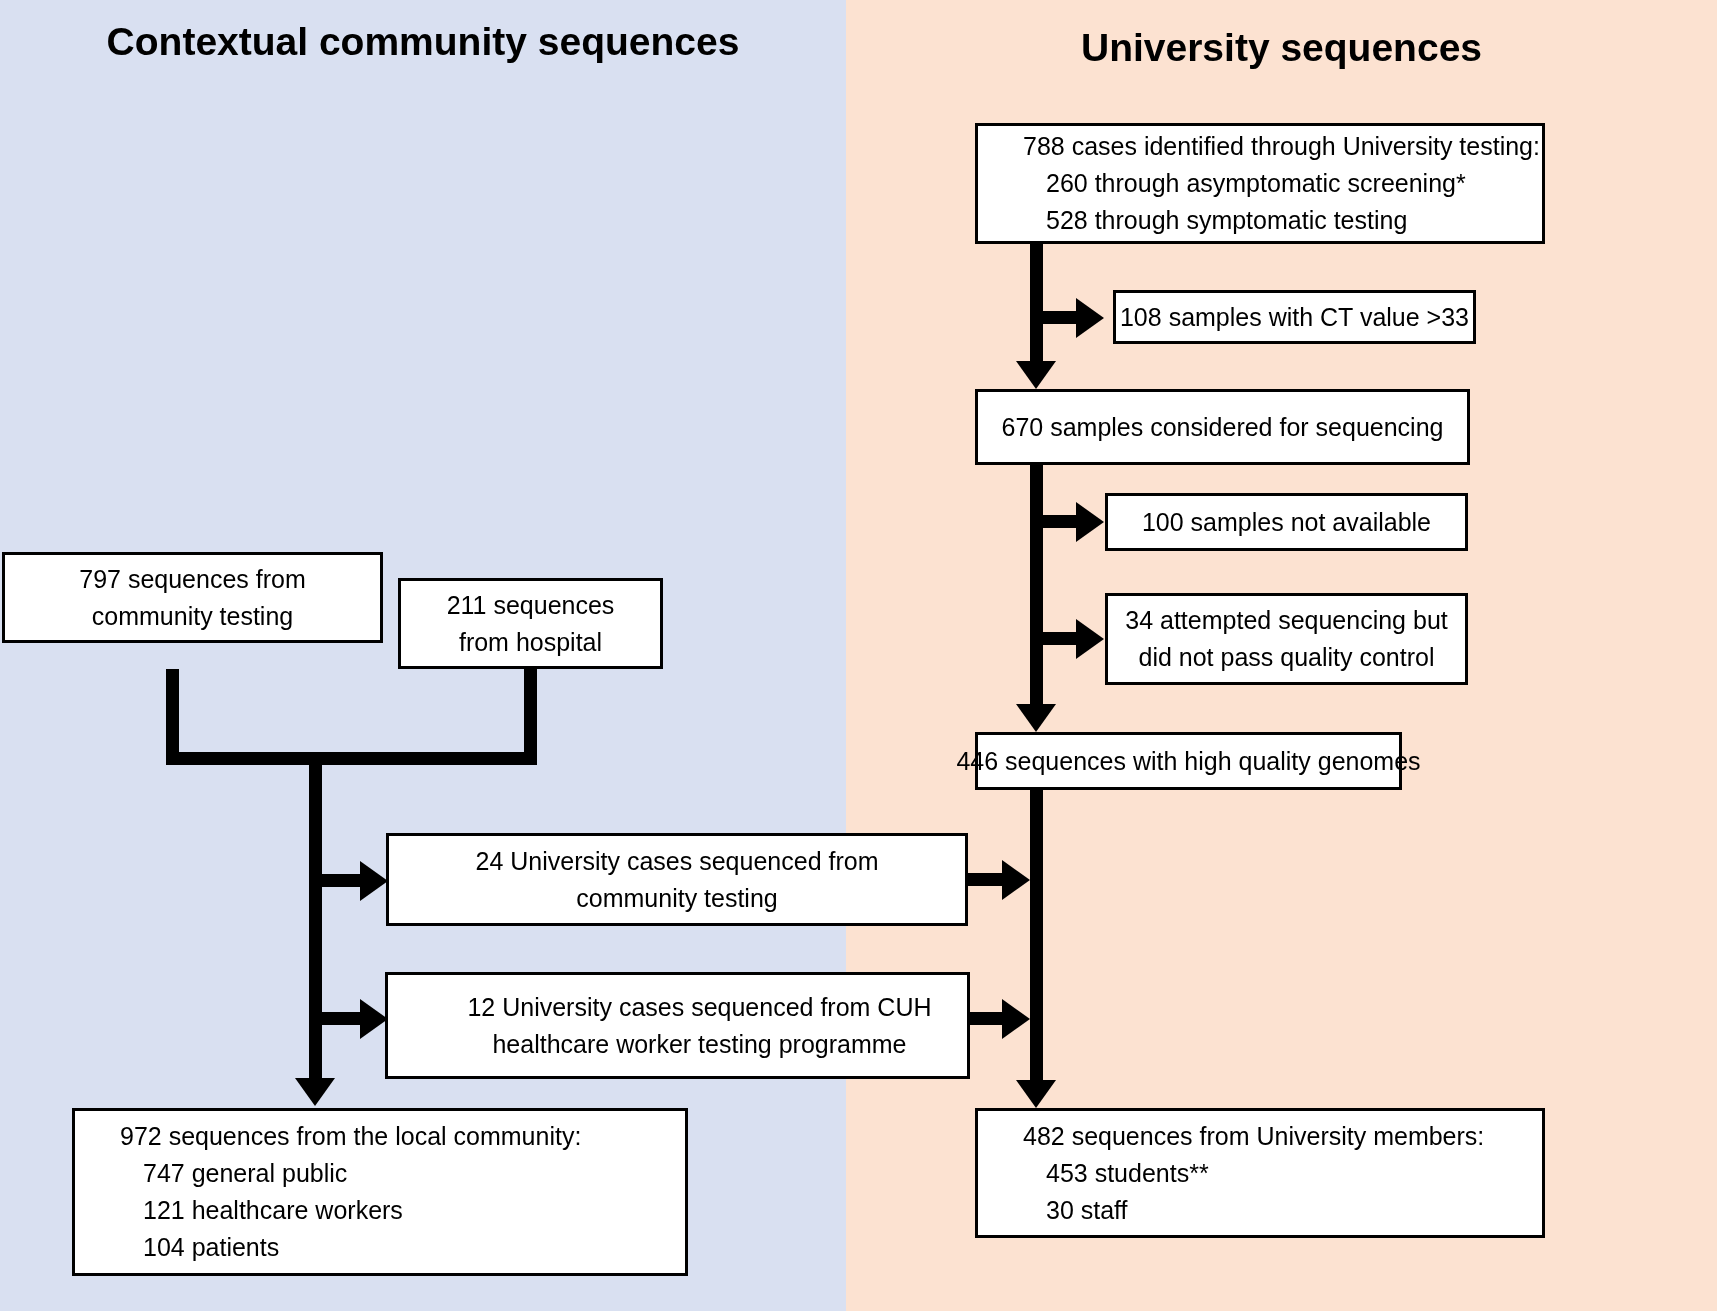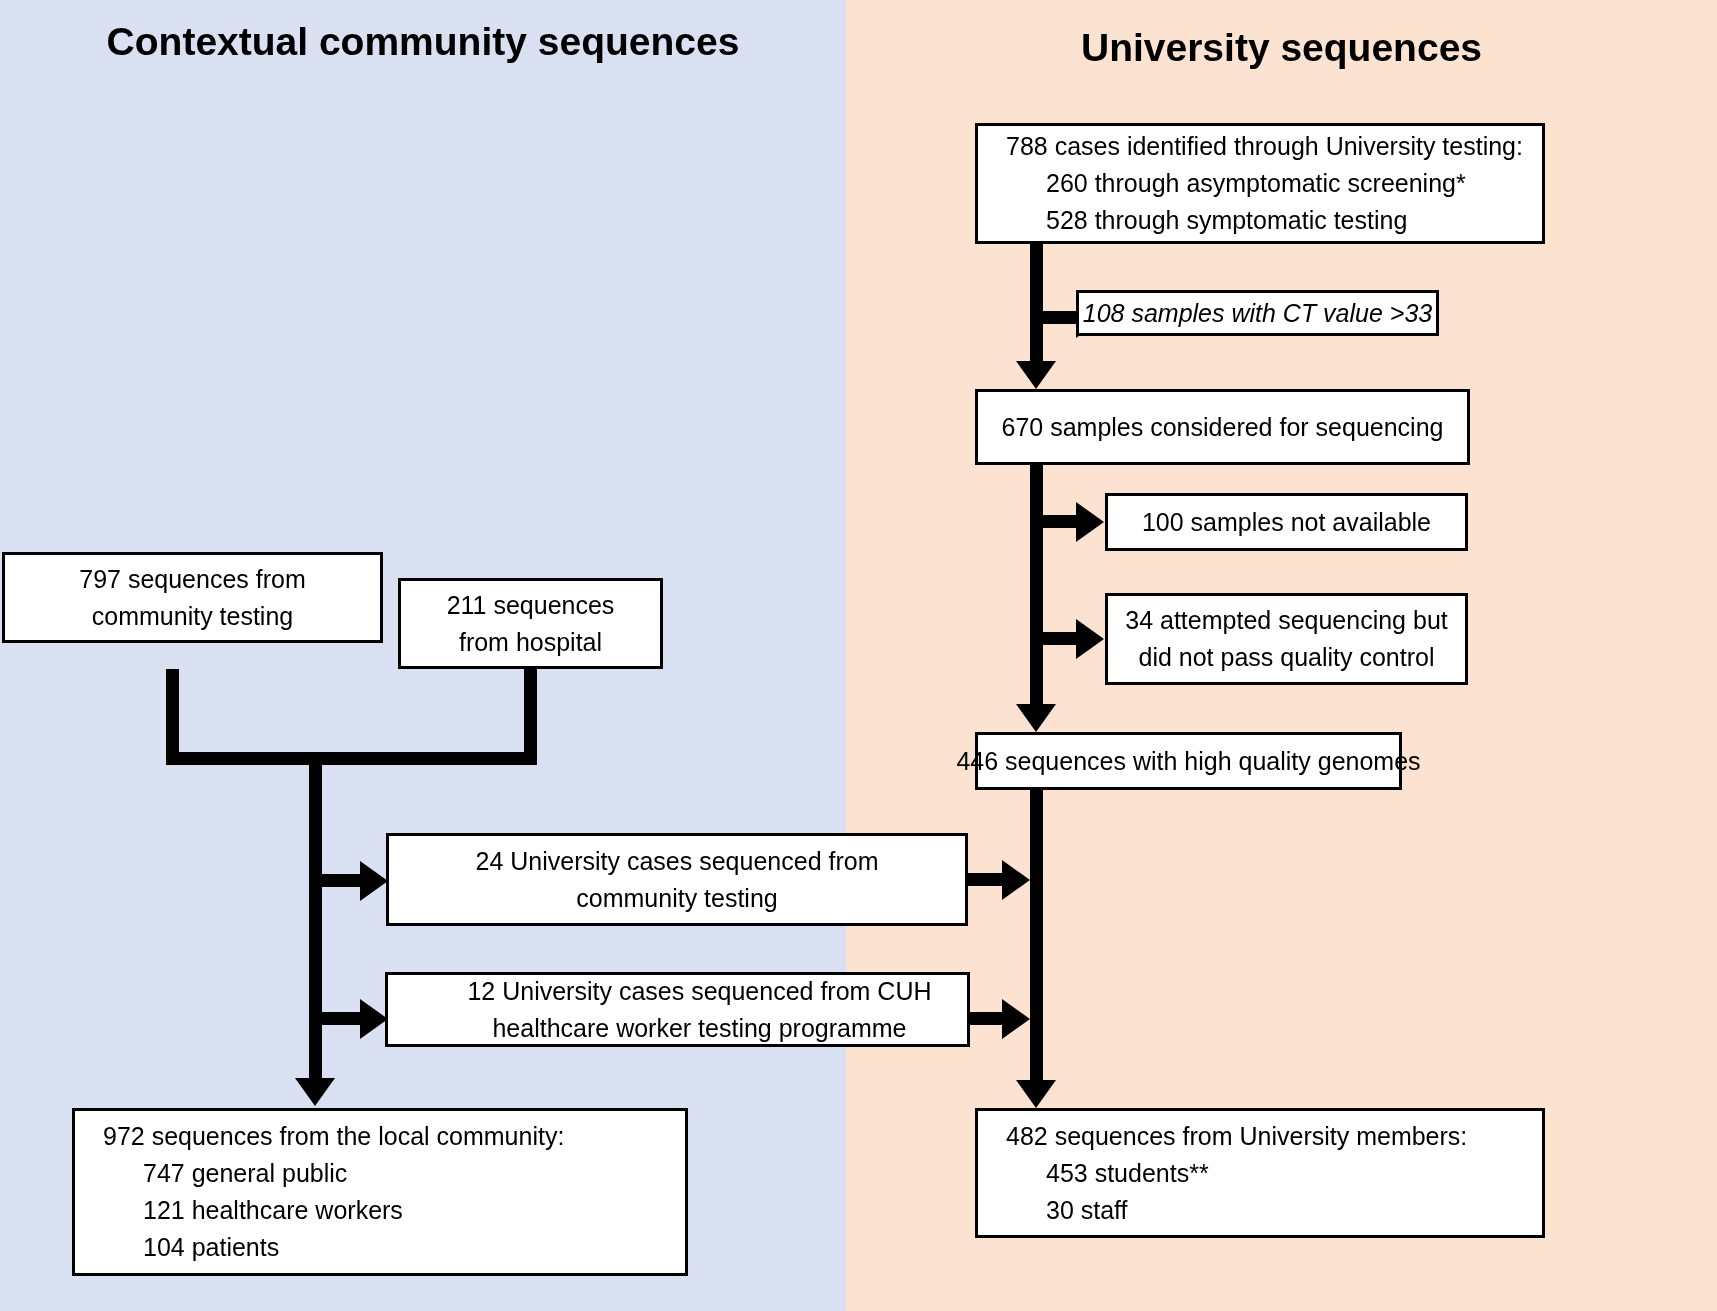--- a/index.html
+++ b/index.html
@@ -10,21 +10,21 @@
   .panel-right{left:846px;width:871px;background:#fce2d1;}
   .diagram-title{position:absolute;font-weight:bold;font-size:39px;color:#000;text-align:center;letter-spacing:0px;}
   .title-left{left:0;width:846px;top:20px;}
   .title-right{left:846px;width:871px;top:26px;}
   .fbox{position:absolute;background:#ffffff;border:3px solid #000;box-sizing:border-box;
         display:flex;flex-direction:column;justify-content:center;
         font-size:25px;line-height:37px;color:#000;}
   .fbox.center{align-items:center;text-align:center;}
   .fbox.leftalign{align-items:flex-start;text-align:left;}
   .fbox .ln{white-space:nowrap;}
-  .fbox.leftalign .ln{padding-left:28px;}
+  .fbox.leftalign .ln{padding-left:45px;}
   .fbox.leftalign .ln.indent{padding-left:68px;}
   .fbox-972 .ln{padding-left:26px;}
   .fbox-972 .ln.indent{padding-left:64px;}
   .vline,.hline{position:absolute;background:#000;}
   .arr-down{position:absolute;width:0;height:0;
     border-left:20px solid transparent;border-right:20px solid transparent;border-top:28px solid #000;}
   .arr-right{position:absolute;width:0;height:0;
     border-top:20px solid transparent;border-bottom:20px solid transparent;border-left:28px solid #000;}
 </style>
 </head>
@@ -78,39 +78,39 @@
   <div class="fbox center" style="left:398px;top:578px;width:265px;height:91px;">
     <div class="ln">211 sequences</div>
     <div class="ln">from hospital</div>
   </div>
 
   <div class="fbox center" style="left:386px;top:833px;width:582px;height:93px;">
     <div class="ln">24 University cases sequenced from</div>
     <div class="ln">community testing</div>
   </div>
 
-  <div class="fbox center" style="left:385px;top:972px;width:585px;height:75px;padding-left:44px;">
+  <div class="fbox center" style="left:385px;top:972px;width:585px;height:107px;padding-left:44px;">
     <div class="ln">12 University cases sequenced from CUH</div>
     <div class="ln">healthcare worker testing programme</div>
   </div>
 
   <div class="fbox leftalign fbox-972" style="left:72px;top:1108px;width:616px;height:168px;">
     <div class="ln">972 sequences from the local community:</div>
     <div class="ln indent">747 general public</div>
     <div class="ln indent">121 healthcare workers</div>
     <div class="ln indent">104 patients</div>
   </div>
 
   <div class="fbox leftalign" style="left:975px;top:123px;width:570px;height:121px;">
     <div class="ln">788 cases identified through University testing:</div>
     <div class="ln indent">260 through asymptomatic screening*</div>
     <div class="ln indent">528 through symptomatic testing</div>
   </div>
 
-  <div class="fbox center" style="left:1076px;top:290px;width:363px;height:46px;font-style:italic;">
+  <div class="fbox center" style="left:1113px;top:290px;width:363px;height:54px;">
     <div class="ln">108 samples with CT value &gt;33</div>
   </div>
 
   <div class="fbox center" style="left:975px;top:389px;width:495px;height:76px;">
     <div class="ln">670 samples considered for sequencing</div>
   </div>
 
   <div class="fbox center" style="left:1105px;top:493px;width:363px;height:58px;">
     <div class="ln">100 samples not available</div>
   </div>

